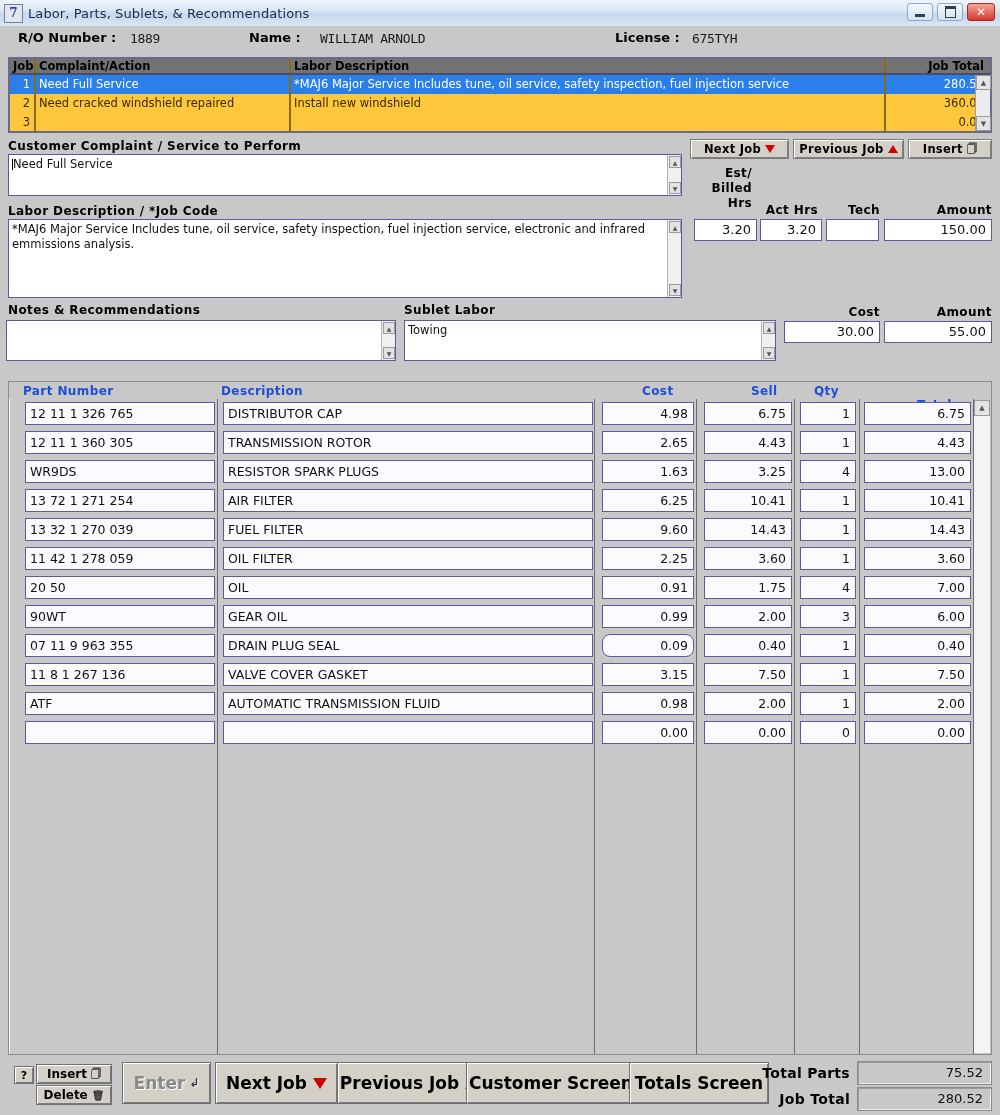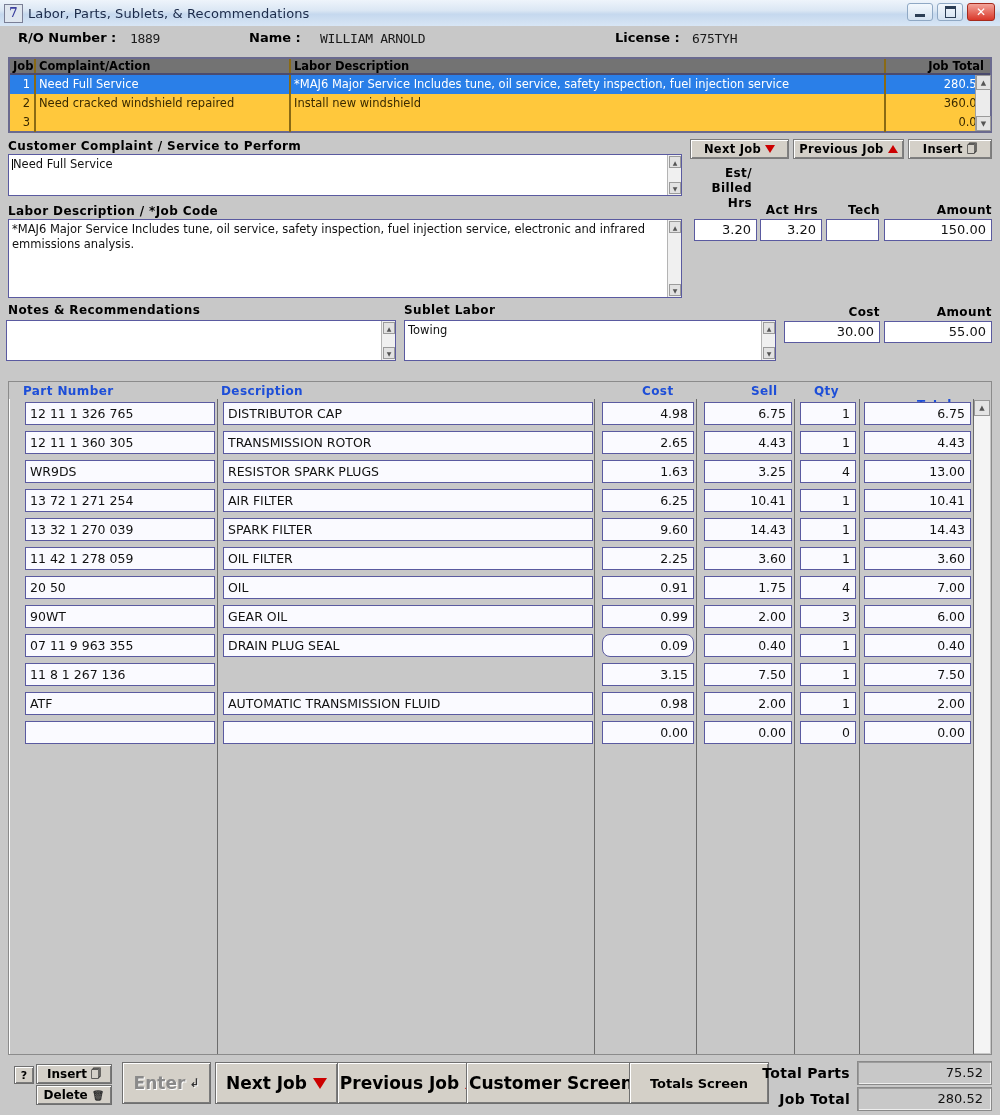--- a/index.html
+++ b/index.html
@@ -409,21 +409,21 @@
             <div class="prow" style="top: 87px;">
               <div class="cell l" style="left: 16px; width: 190px;">13 72 1 271 254</div>
               <div class="cell l" style="left: 214px; width: 370px;">AIR FILTER</div>
               <div class="cell r" style="left: 593px; width: 92px;">6.25</div>
               <div class="cell r" style="left: 695px; width: 88px;">10.41</div>
               <div class="cell r" style="left: 791px; width: 56px;">1</div>
               <div class="cell r" style="left: 855px; width: 107px;">10.41</div>
             </div>
             <div class="prow" style="top: 116px;">
               <div class="cell l" style="left: 16px; width: 190px;">13 32 1 270 039</div>
-              <div class="cell l" style="left: 214px; width: 370px;">SPARK FILTER</div>
+              <div class="cell l" style="left: 214px; width: 370px;">FUEL FILTER</div>
               <div class="cell r" style="left: 593px; width: 92px;">9.60</div>
               <div class="cell r" style="left: 695px; width: 88px;">14.43</div>
               <div class="cell r" style="left: 791px; width: 56px;">1</div>
               <div class="cell r" style="left: 855px; width: 107px;">14.43</div>
             </div>
             <div class="prow" style="top: 145px;">
               <div class="cell l" style="left: 16px; width: 190px;">11 42 1 278 059</div>
               <div class="cell l" style="left: 214px; width: 370px;">OIL FILTER</div>
               <div class="cell r" style="left: 593px; width: 92px;">2.25</div>
               <div class="cell r" style="left: 695px; width: 88px;">3.60</div>
@@ -449,20 +449,21 @@
             <div class="prow" style="top: 232px;">
               <div class="cell l" style="left: 16px; width: 190px;">07 11 9 963 355</div>
               <div class="cell l" style="left: 214px; width: 370px;">DRAIN PLUG SEAL</div>
               <div class="cell r" style="left: 593px; width: 92px; border-radius: 8px;">0.09</div>
               <div class="cell r" style="left: 695px; width: 88px;">0.40</div>
               <div class="cell r" style="left: 791px; width: 56px;">1</div>
               <div class="cell r" style="left: 855px; width: 107px;">0.40</div>
             </div>
             <div class="prow" style="top: 261px;">
               <div class="cell l" style="left: 16px; width: 190px;">11 8 1 267 136</div>
+              <div class="cell l" style="left: 214px; width: 370px;">VALVE COVER GASKET</div>
               <div class="cell r" style="left: 593px; width: 92px;">3.15</div>
               <div class="cell r" style="left: 695px; width: 88px;">7.50</div>
               <div class="cell r" style="left: 791px; width: 56px;">1</div>
               <div class="cell r" style="left: 855px; width: 107px;">7.50</div>
             </div>
             <div class="prow" style="top: 290px;">
               <div class="cell l" style="left: 16px; width: 190px;">ATF</div>
               <div class="cell l" style="left: 214px; width: 370px;">AUTOMATIC TRANSMISSION FLUID</div>
               <div class="cell r" style="left: 593px; width: 92px;">0.98</div>
               <div class="cell r" style="left: 695px; width: 88px;">2.00</div>
@@ -507,21 +508,21 @@
         <span>Next Job</span>
         <span class="arrow-dn" style="border-left-width:7px;border-right-width:7px;border-top-width:11px;margin-left:6px;"></span>
       </div>
 
       <div class="bbtn" style="left:337px;top:5px;width:145px;height:42px;font-size:17px;">
         <span>Previous Job</span>
         <span class="arrow-up" style="border-left-width:7px;border-right-width:7px;border-bottom-width:11px;margin-left:6px;"></span>
       </div>
 
       <div class="bbtn" style="left:466px;top:5px;width:170px;height:42px;font-size:17px;">Customer Screen</div>
-      <div class="bbtn" style="left:629px;top:5px;width:140px;height:42px;font-size:13px;">Totals Screen</div>
+      <div class="bbtn" style="left:629px;top:5px;width:140px;height:42px;font-size:17px;">Totals Screen</div>
 
       <div class="totlbl" style="left:640px;top:8px;width:210px;">Total Parts</div>
       <div class="totlbl" style="left:640px;top:34px;width:210px;">Job Total</div>
       <div class="totbox" style="left:857px;top:4px;width:135px;height:24px;">75.52</div>
       <div class="totbox" style="left:857px;top:30px;width:135px;height:24px;">280.52</div>
     </div>
 
   </div>
 </div>
 

